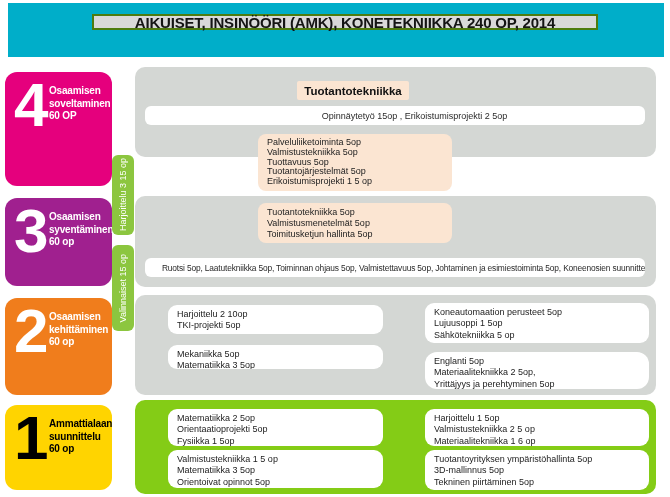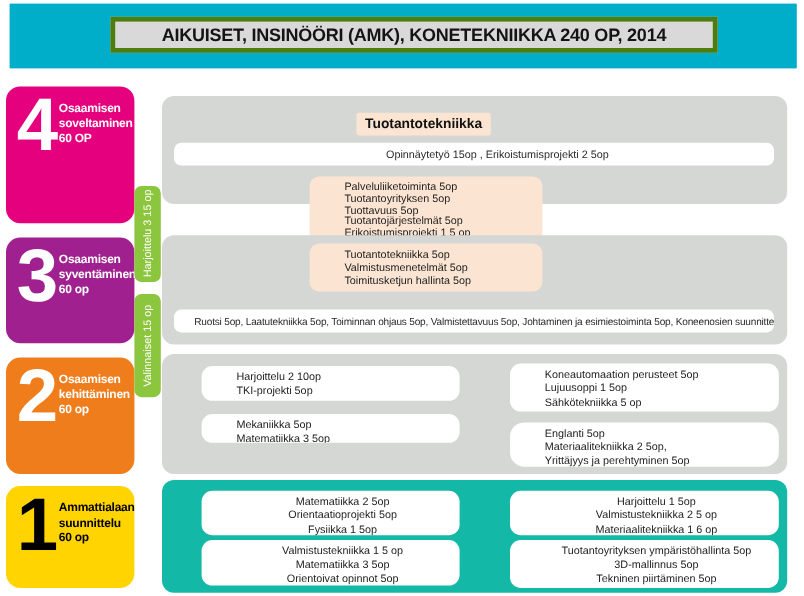--- a/index.html
+++ b/index.html
@@ -4,22 +4,22 @@
 <style>
   * { box-sizing: border-box; }
   html,body { margin:0; padding:0; background:#fff; }
   .page {
     position:relative; width:670px; height:497px; background:#ffffff;
     font-family:"Liberation Sans", sans-serif; overflow:hidden;
   }
   
   .header { position:absolute; left:8px; top:3px; width:656px; height:54px; }
   .title-box {
-    position:absolute; left:84px; top:11px; width:506px; height:30px;
-    background:#d9d9d9; border:4px solid #4d7c0f;
+    position:absolute; left:84px; top:11px; width:506px; height:16px;
+    background:#d9d9d9; border:2px solid #4d7c0f;
     display:flex; align-items:center; justify-content:center;
     font-weight:bold; font-size:15px; color:#141414; letter-spacing:-0.2px;
     white-space:nowrap;
   }
   
   .level { position:absolute; left:5px; width:107px; border-radius:12px; color:#fff; }
   .lv4 { top:72px;  height:114px; }
   .lv3 { top:198px; height:88px;  }
   .lv2 { top:298px; height:97px;  }
   .lv1 { top:405px; height:85px;  color:#000; }
@@ -37,21 +37,21 @@
     display:flex; align-items:center; justify-content:center;
   }
   .vl1 { top:155px; height:80px; }
   .vl2 { top:245px; height:86px; }
   .vlabel .vtext {
     writing-mode:vertical-rl; transform:rotate(180deg);
     font-size:9px; white-space:nowrap; letter-spacing:0px;
   }
   
   .section { position:absolute; left:135px; width:521px; border-radius:10px; }
-  .sec4 { top:80px;  height:90px; }
+  .sec4 { top:67px;  height:90px; }
   .sec3 { top:196px; height:91px;  }
   .sec2 { top:295px; height:100px; }
   .sec1 { top:400px; height:94px;  }
   
   .peach-heading {
     position:absolute; left:162px; top:14px; width:112px; height:19px;
     display:flex; align-items:center; justify-content:center;
     font-weight:bold; font-size:11.5px; color:#111; border-radius:2px;
   }
   .bar {
@@ -76,21 +76,21 @@
   .col-l { left:33px;  width:215px; }
   .col-r { left:290px; width:224px; }
   .b-l1 { top:10px; height:29px; }
   .b-l2 { top:50px; height:24px; }
   .b-r1 { top:8px;  height:40px; }
   .b-r2 { top:57px; height:37px;border-radius:12px; }
   .c-l1 { top:9px;  height:37px; }
   .c-l2 { top:50px; height:38px; }
   .c-r1 { top:9px;  height:37px; }
   .c-r2 { top:50px; height:40px; }
-  .line { white-space:nowrap;margin-left:20px; }
+  .line { white-space:nowrap; }
 </style>
 </head>
 <body>
 
 <div class="page">
 
   <div class="header" style="background-color: rgb(0, 174, 201);">
     <div class="title-box">AIKUISET, INSINÖÖRI (AMK), KONETEKNIIKKA  240 OP, 2014</div>
   </div>
 
@@ -131,21 +131,21 @@
   </div>
   <div class="vlabel vl2" style="background-color: rgb(140, 198, 63);">
     <span class="vtext">Valinnaiset 15 op</span>
   </div>
 
   <div class="section sec4" style="background-color: rgb(212, 215, 212);">
     <div class="peach-heading" style="background-color: rgb(251, 229, 210);">Tuotantotekniikka</div>
     <div class="bar thesis-bar">Opinnäytetyö 15op , Erikoistumisprojekti 2 5op</div>
     <div class="peach-box pb4" style="background-color: rgb(251, 229, 210);">
       <div class="line">Palveluliiketoiminta 5op</div>
-      <div class="line">Tuotantoyrityksen 5op</div>
+      <div class="line">Valmistustekniikka 5op</div>
       <div class="line">Tuottavuus 5op</div>
       <div class="line">Tuotantojärjestelmät 5op</div>
       <div class="line">Erikoistumisprojekti 1 5 op</div>
     </div>
   </div>
 
   <div class="section sec3" style="background-color: rgb(212, 215, 212);">
     <div class="peach-box pb3" style="background-color: rgb(251, 229, 210);">
       <div class="line">Tuotantotekniikka  5op</div>
       <div class="line">Valmistusmenetelmät 5op</div>
@@ -169,21 +169,21 @@
       <div class="line">Lujuusoppi 1 5op</div>
       <div class="line">Sähkötekniikka 5 op</div>
     </div>
     <div class="course-box col-r b-r2">
       <div class="line">Englanti 5op</div>
       <div class="line">Materiaalitekniikka 2 5op,</div>
       <div class="line">Yrittäjyys ja perehtyminen 5op</div>
     </div>
   </div>
 
-  <div class="section sec1" style="background-color: #14b8a6; text-align: center;">
+  <div class="section sec1" style="background-color: #84cc16;">
     <div class="course-box col-l c-l1">
       <div class="line">Matematiikka 2 5op</div>
       <div class="line">Orientaatioprojekti 5op</div>
       <div class="line">Fysiikka 1 5op</div>
     </div>
     <div class="course-box col-l c-l2">
       <div class="line">Valmistustekniikka 1 5 op</div>
       <div class="line">Matematiikka 3 5op</div>
       <div class="line">Orientoivat opinnot 5op</div>
     </div>

